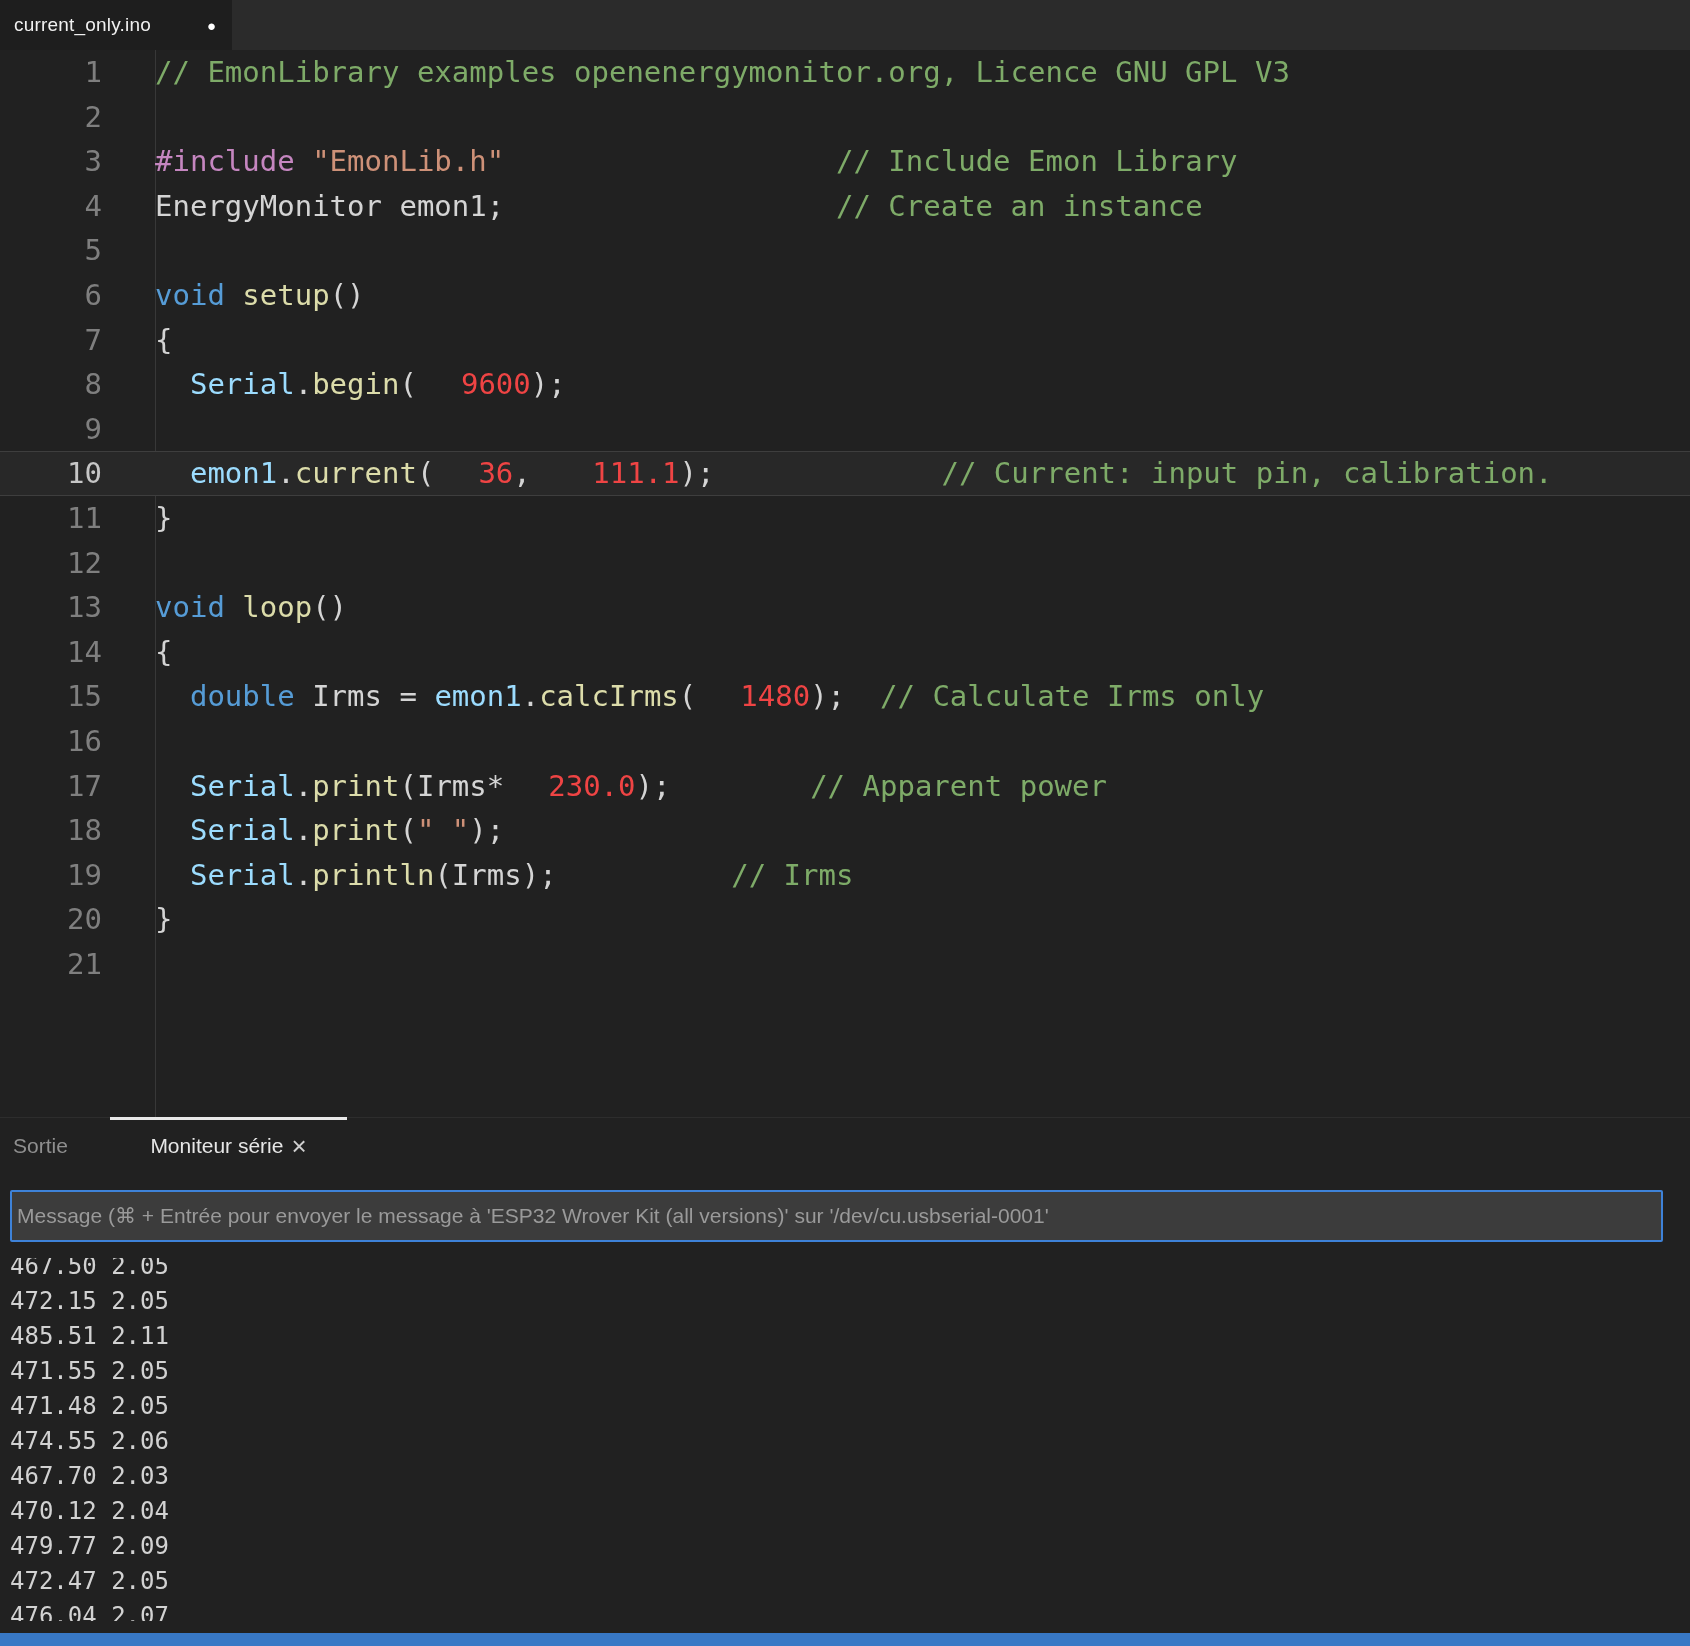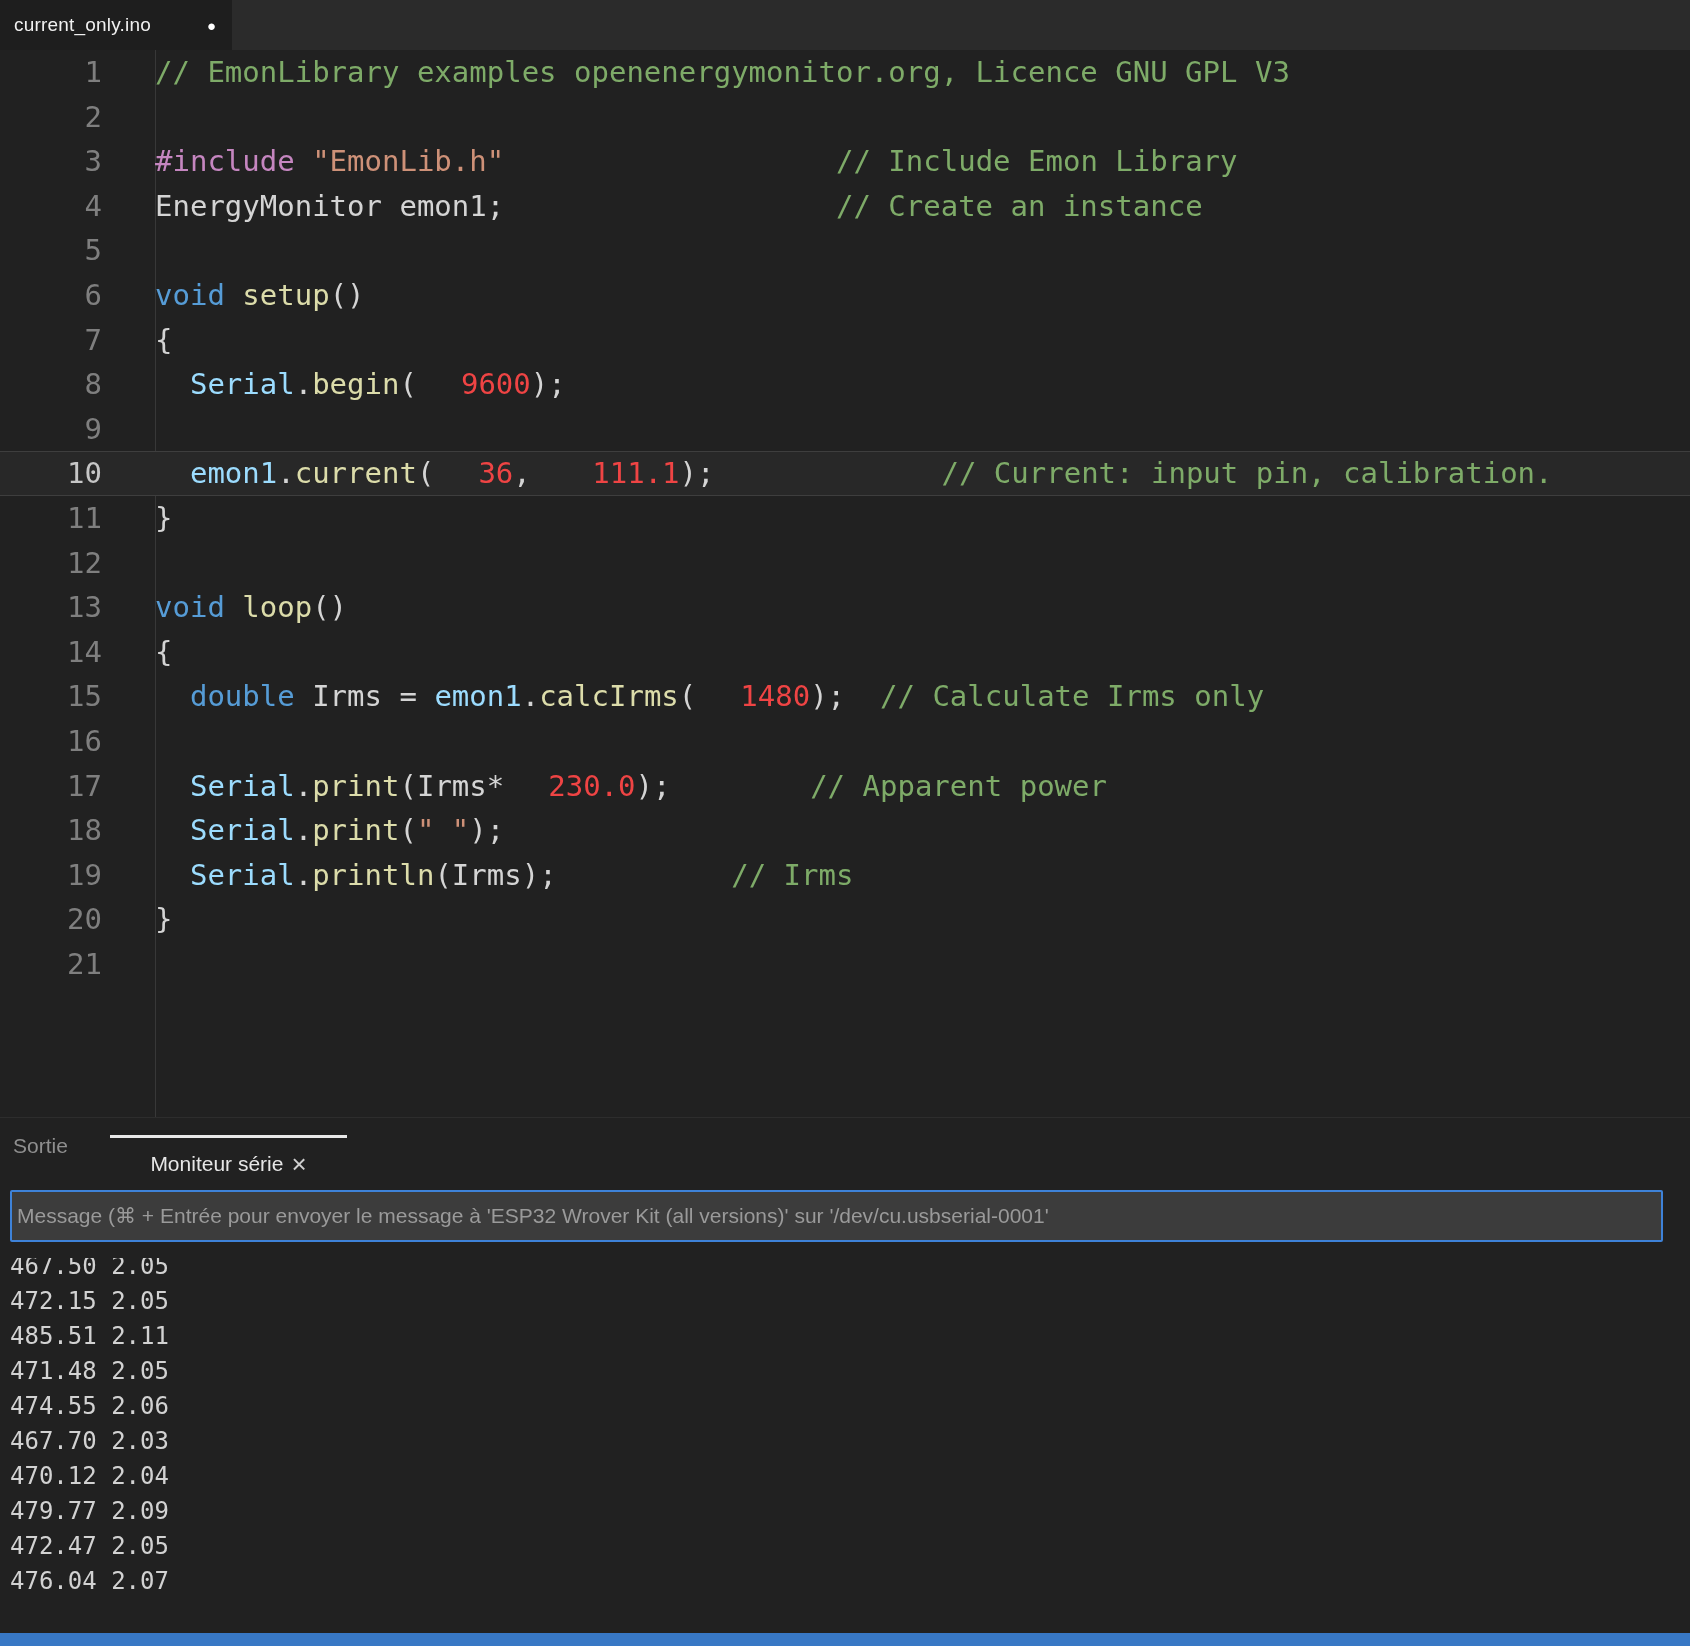--- a/index.html
+++ b/index.html
@@ -29,21 +29,21 @@
   .tok-fn  { color:#dcdcaa; }
   .tok-obj { color:#9cdcfe; }
   .tok-num { color:#ef4444;margin-left:44px; }
   .tok-str { color:#ce9178; }
 
   
   .panel-tabs { position:absolute; top:1117px; left:0; right:0; height:55px; border-top:1px solid #2d2d2d; }
   .ptab-sortie { position:absolute; left:13px; top:0; height:55px; line-height:55px;
                  color:#8f8f8f; font-size:21px; cursor:default; }
   .ptab-moniteur { position:absolute; left:110px; top:0; width:237px; height:55px;
-                   display:flex; align-items:center; justify-content:center; gap:8px;margin-top:18px; }
+                   display:flex; align-items:center; justify-content:center; gap:8px; }
   .ptab-indicator { position:absolute; top:-1px; left:0; width:100%; height:3px; background:#e8e8e8; }
   .ptab-moniteur .lbl { color:#e6e6e6; font-size:21px; }
   .close-x { color:#cfcfcf; font-size:26px; line-height:1; font-weight:normal; }
 
   .serial-input { position:absolute; top:1190px; left:10px; width:1653px; height:52px;
                   background:#3c3c3c; border:2px solid #3e82d8; border-radius:2px;
                   color:#cccccc; font-size:21px; padding:0 5px; outline:none;
                   font-family:"Liberation Sans", sans-serif; }
   .serial-input::placeholder { color:#9a9a9a; opacity:1; }
 
@@ -101,20 +101,21 @@
   </div>
 </div>
 
 <input class="serial-input" type="text" value="" placeholder="Message (⌘ + Entrée pour envoyer le message à 'ESP32 Wrover Kit (all versions)' sur '/dev/cu.usbserial-0001'" style="">
 
 <div class="serial-out">
   <div class="serial-inner" id="serial-inner">
       <div class="serial-row">467.50 2.05</div>
       <div class="serial-row">472.15 2.05</div>
       <div class="serial-row">485.51 2.11</div>
+      <div class="serial-row">471.55 2.05</div>
       <div class="serial-row">471.48 2.05</div>
       <div class="serial-row">474.55 2.06</div>
       <div class="serial-row">467.70 2.03</div>
       <div class="serial-row">470.12 2.04</div>
       <div class="serial-row">479.77 2.09</div>
       <div class="serial-row">472.47 2.05</div>
       <div class="serial-row">476.04 2.07</div>
     </div>
 </div>
 

